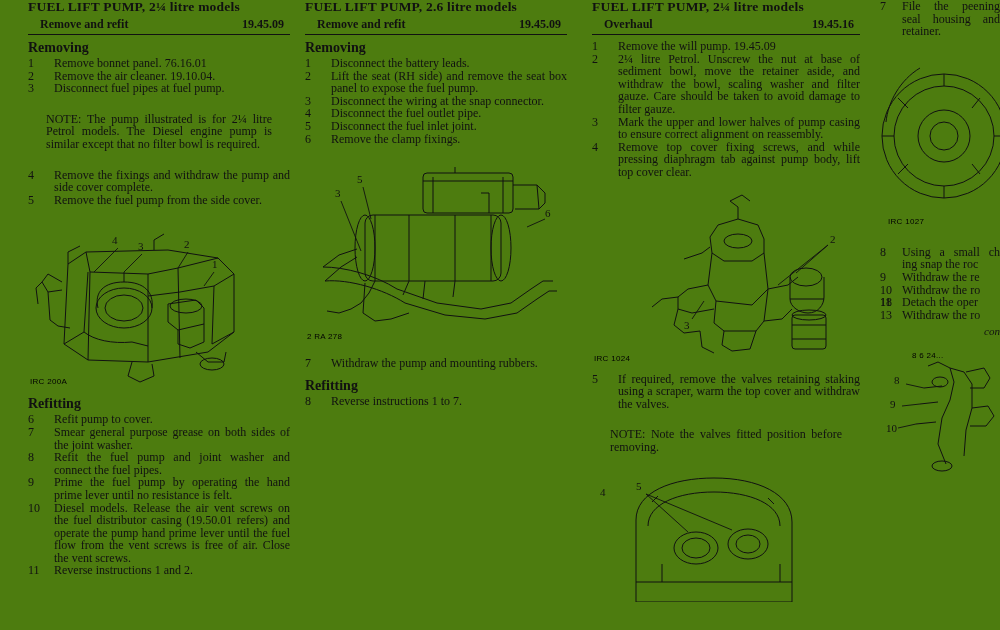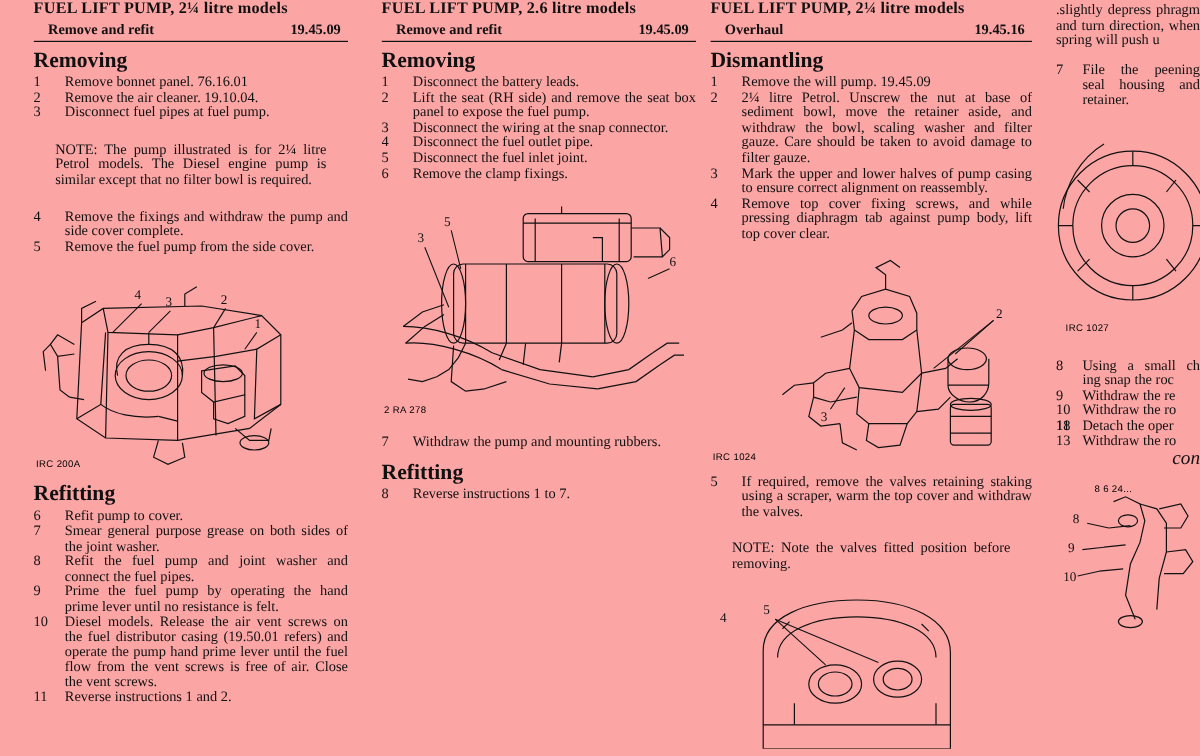--- a/index.html
+++ b/index.html
@@ -11,30 +11,30 @@
     width: 1000px;
     height: 630px;
     overflow: hidden;
     font-family: "Liberation Serif", serif;
     color: #111;
   }
   .page {
     position: relative;
     width: 1000px;
     height: 630px;
-    background: #fca5a5;
+    background: #4d7c0f;
   }
   .col {
     position: absolute;
     top: 0;
     height: 630px;
     overflow: hidden;
   }
   .col1 { left: 28px;  width: 262px; }
-  .col2 { left: 318px; width: 262px; }
+  .col2 { left: 305px; width: 262px; }
   .col3 { left: 592px; width: 268px; }
   .col4 { left: 880px; width: 120px; }
 
   .hdr-title {
     font-weight: bold;
     font-size: 13.5px;
     letter-spacing: .2px;
     white-space: nowrap;
     margin: 0 0 3px 0;
     line-height: 14px;
@@ -44,21 +44,21 @@
     justify-content: space-between;
     align-items: flex-start;
     font-weight: bold;
     font-size: 12px;
     padding: 0 6px 2px 12px;
     border-bottom: 1px solid #111;
     margin-bottom: 5px;
   }
   .sect {
     font-weight: bold;
-    font-size: 18px;
+    font-size: 14px;
     margin: 4px 0 1px 0;
   }
   ol.steps {
     list-style: none;
     margin: 0;
     padding: 0;
   }
   ol.steps li {
     position: relative;
     padding-left: 26px;
@@ -75,21 +75,21 @@
     text-align: left;
     font-size: 12px;
   }
   .note {
     font-size: 12px;
     line-height: 12.6px;
     text-align: justify;
     margin: 18px;
   }
   .para {
-    font-size: 16px;
+    font-size: 11px;
     line-height: 12.6px;
     text-align: justify;
   }
   .fig {
     position: relative;
     margin: 6px 0 4px 0;
   }
   .figcode {
     font-size: 8px;
     font-family: "Liberation Sans", sans-serif;
@@ -264,21 +264,20 @@
     </ol>
   </div>
 
   <div class="col col3">
     <div class="hdr-title">FUEL LIFT PUMP, 2¼ litre models</div>
     <div class="hdr-row">
       <span>Overhaul</span>
       <span>19.45.16</span>
     </div>
 
-    <div class="sect">Dismantling</div>
     <ol class="steps">
       <li><span class="num">1</span><span>Remove the will pump. 19.45.09</span></li>
       <li><span class="num">2</span><span>2¼ litre Petrol. Unscrew the nut at base of sediment bowl, move the retainer aside, and withdraw the bowl, scaling washer and filter gauze. Care should be taken to avoid damage to filter gauze.</span></li>
       <li><span class="num">3</span><span>Mark the upper and lower halves of pump casing to ensure correct alignment on reassembly.</span></li>
       <li><span class="num">4</span><span>Remove top cover fixing screws, and while pressing diaphragm tab against pump body, lift top cover clear.</span></li>
     </ol>
 
     <div class="fig" style="margin-top:10px">
       <svg width="268" height="180" viewBox="0 0 268 180">
         <g fill="none" stroke="#111" stroke-width="1">
@@ -338,24 +337,20 @@
           <path d="M54 22 L96 60"></path>
           <path d="M54 22 L140 58"></path>
         </g>
         <text class="callout" x="44" y="18">5</text>
         <text class="callout" x="8" y="24">4</text>
       </svg>
     </div>
   </div>
 
   <div class="col col4 cut-right">
-    <p class="rightcol-text" style="margin-top:2px">.slightly depress
-phragm and turn
-direction, when
-spring will push u</p>
     <ol class="steps">
       <li><span class="num">7</span><span>File the peening seal housing and retainer.</span></li>
     </ol>
 
     <div class="fig" style="margin-top:14px">
       <svg width="130" height="190" viewBox="0 0 130 190">
         <g fill="none" stroke="#111" stroke-width="1">
           <ellipse cx="64" cy="84" rx="62" ry="62"></ellipse>
           <ellipse cx="64" cy="84" rx="50" ry="50"></ellipse>
           <ellipse cx="64" cy="84" rx="26" ry="26"></ellipse>

